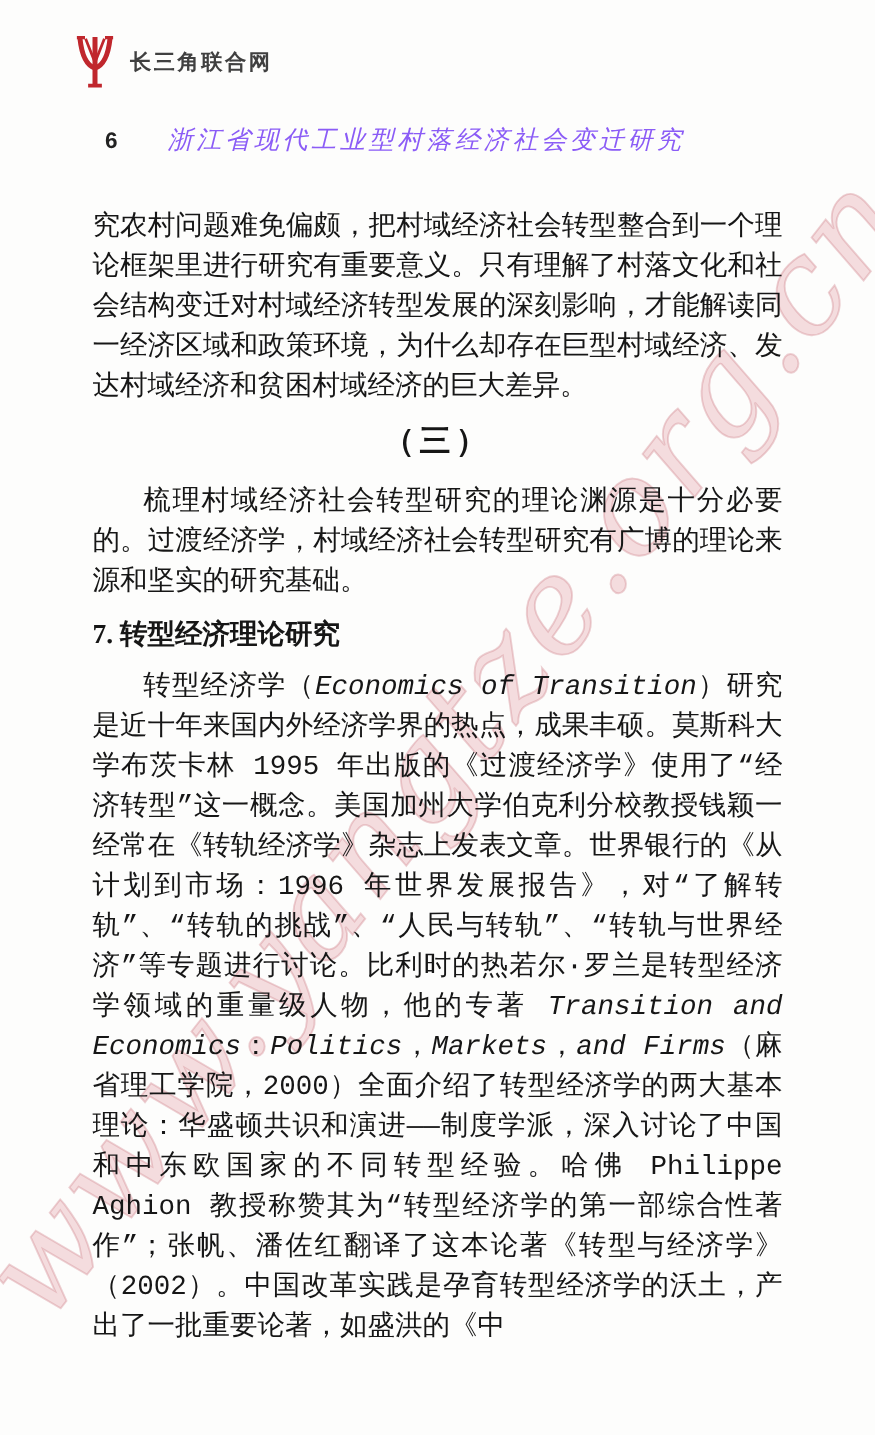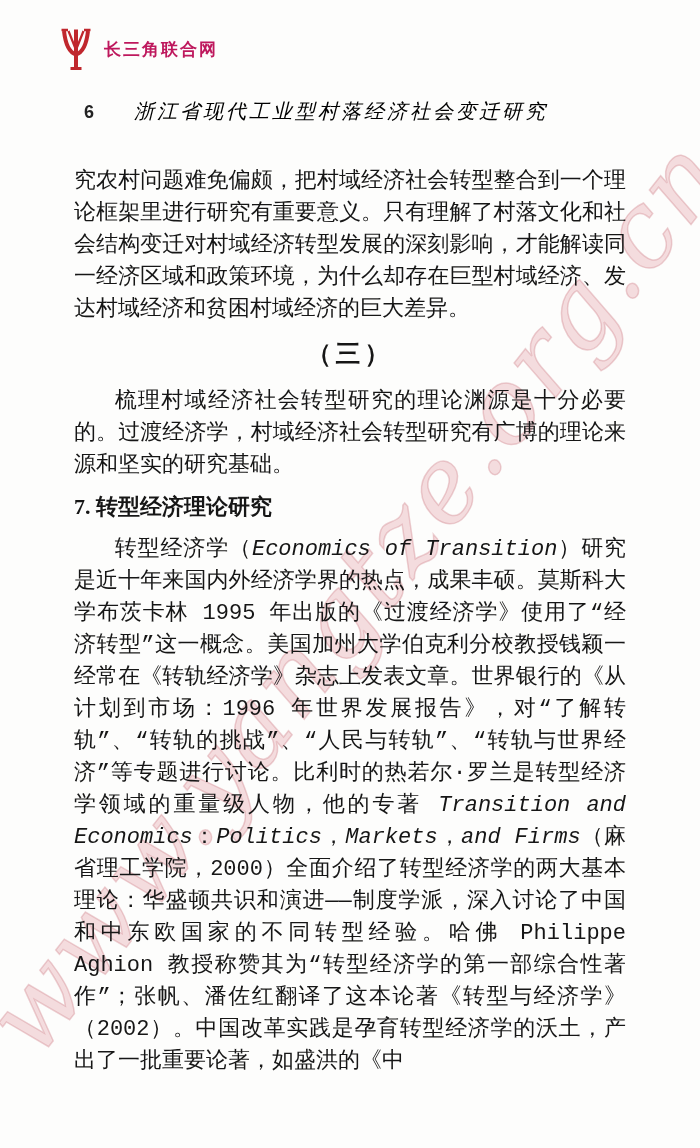--- a/index.html
+++ b/index.html
@@ -36,39 +36,39 @@
   
   .site-header {
     position:absolute; left:58px; top:26px;
     display:flex; align-items:center; gap:10px;
     z-index:2;
   }
   .logo-mark { width:36px; height:46px; display:block; }
   .logo-text {
     font-family:"Liberation Sans","DejaVu Sans",sans-serif;
     font-weight:bold; font-size:17px; letter-spacing:2px;
-    color:#be185d;
+    color:#404040;
   }
 
   
   .running-head {
     position:absolute; left:84px; top:98px; right:62px;
     display:flex; align-items:baseline;
     z-index:2;
   }
   .page-number {
     font-family:"Liberation Sans","DejaVu Sans",sans-serif;
     font-weight:bold; font-size:18px; color:#222;
   }
   .book-title {
     margin-left:40px;
     font-family:"DejaVu Serif",serif;
     font-style:italic;
     font-size:20px; letter-spacing:3px;
-    color:#000000;
+    color:#8b5cf6;
   }
 
   
   .content {
     position:absolute; left:62px; right:62px; top:152px;
     z-index:2;
     font-size:22px; line-height:32px;
     text-align:justify;
   }
   .content p { margin:12px; }

